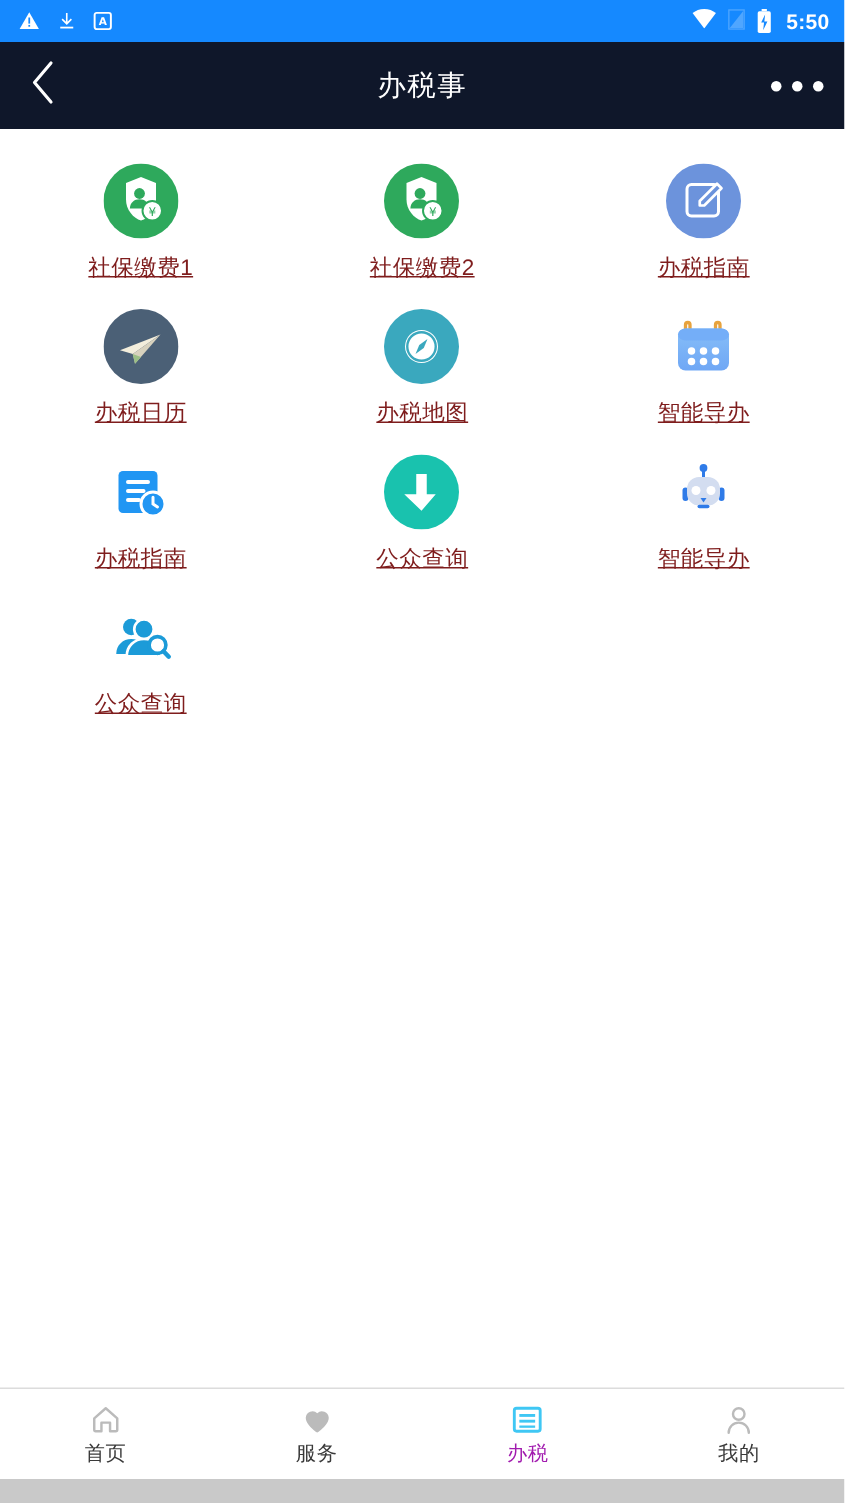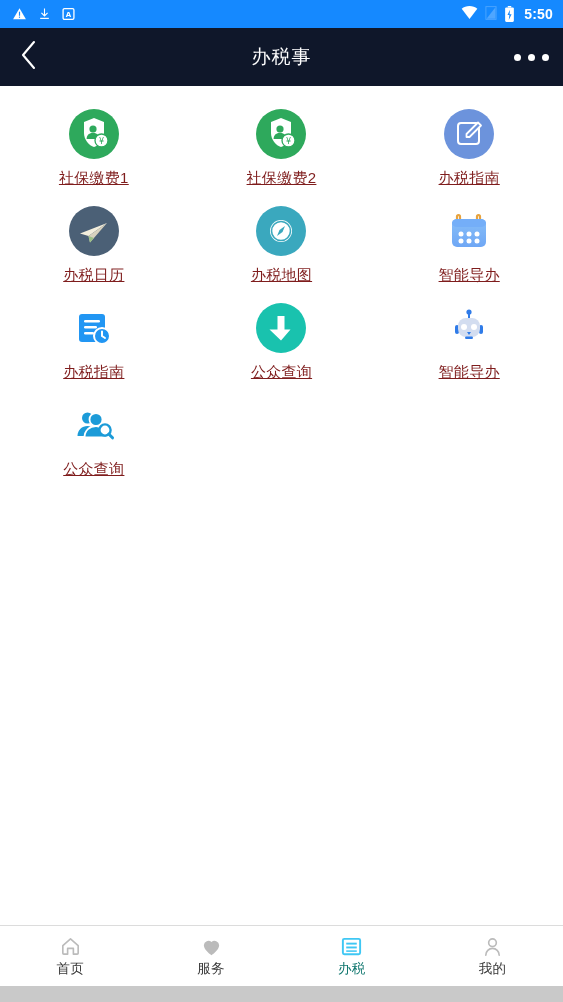--- a/index.html
+++ b/index.html
@@ -127,21 +127,21 @@
     justify-content: center;
     gap: 2px;
     cursor: pointer;
   }
   .tab-icon { height: 24px; display: flex; align-items: center; justify-content: center; }
   .tab-label {
     font-size: 13.5px;
     color: #3a3a3a;
     letter-spacing: 0.4px;
   }
-  .tab.active .tab-label { color: #0f766e; }
+  .tab.active .tab-label { color: #a21caf; }
 
   
   .gesture-bar {
     position: absolute;
     left: 0; right: 0; bottom: 0;
     height: 16px;
     background: #c9c9c9;
   }
 </style>
 </head>

